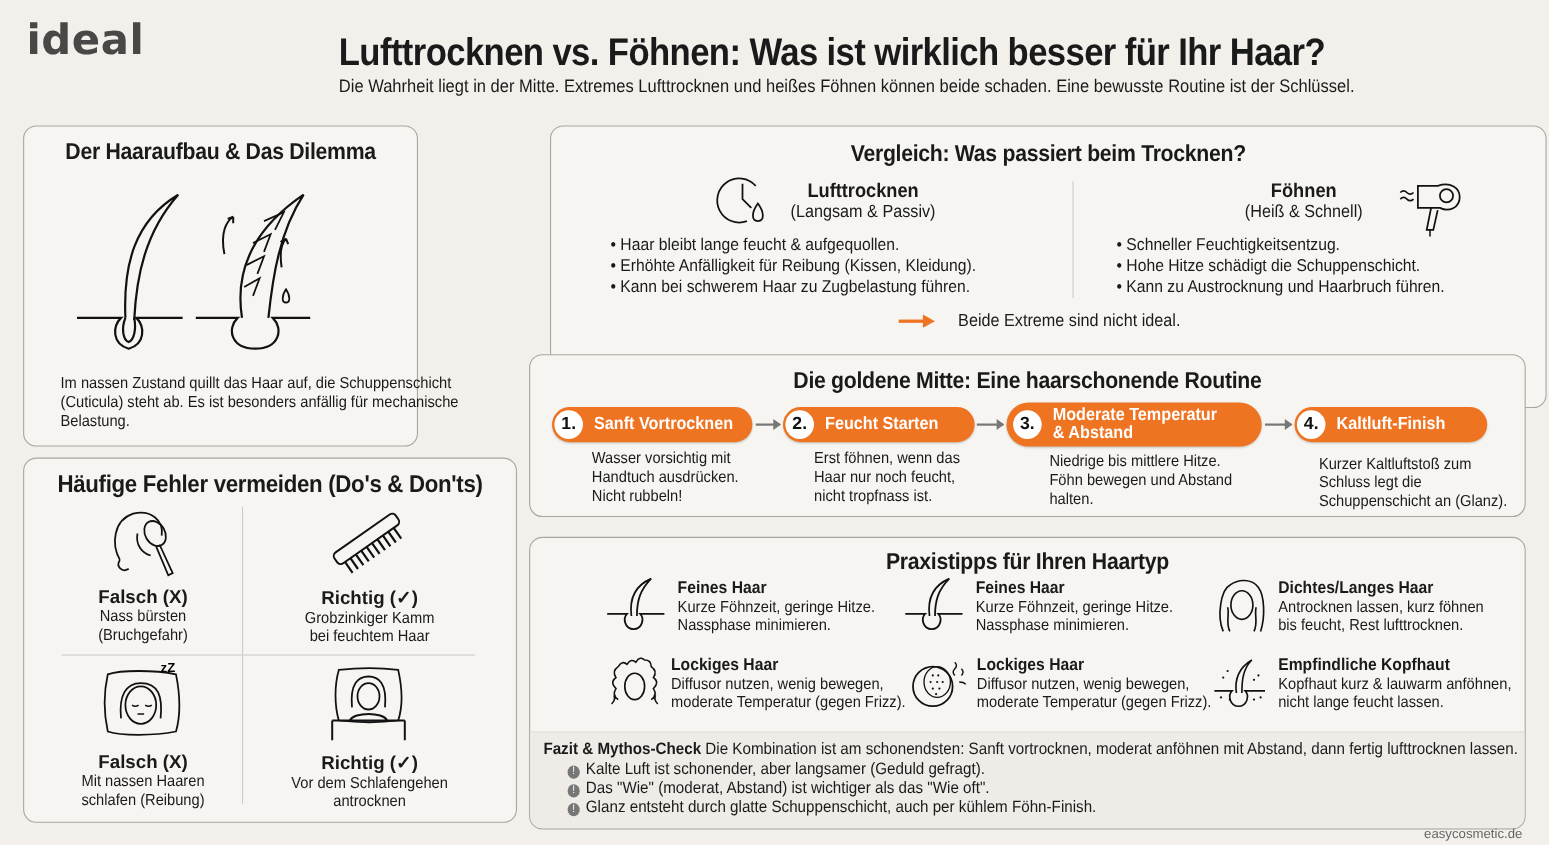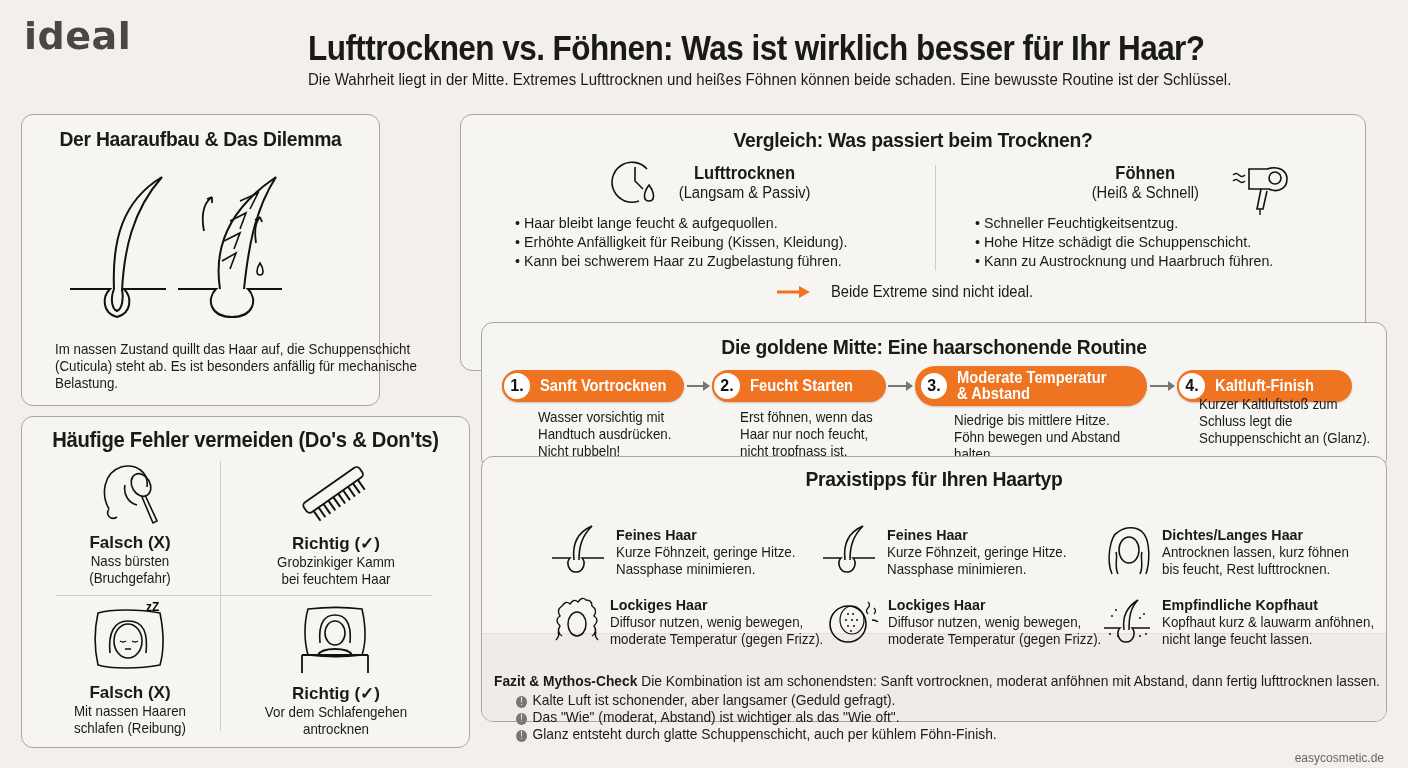--- a/index.html
+++ b/index.html
@@ -101,21 +101,21 @@
       <path d="M24 40 C22 18 30 12 39 12 C48 12 56 18 54 40" fill="none" stroke="#111" stroke-width="1.6"></path>
       <ellipse cx="39" cy="30" rx="10" ry="12" fill="none" stroke="#111" stroke-width="1.6"></ellipse>
       <path d="M22 52 C26 44 52 44 56 52 M6 52 H72 M6 52 V70 M72 52 V70" fill="none" stroke="#111" stroke-width="1.8"></path>
     </svg>
     <div class="b" style="font-size:17px">Richtig (✓)</div>
     <div class="t">Vor dem Schlafengehen</div>
     <div class="t">antrocknen</div>
   </div>
 </div>
 
-<div class="card" style="left:460px;top:114px;width:906px;height:257px">
+<div class="card" style="left:500px;top:114px;width:906px;height:257px">
   <h2 style="margin-top:13px">Vergleich: Was passiert beim Trocknen?</h2>
   <svg style="position:absolute;left:152px;top:44px" width="48" height="48" viewBox="0 0 48 48">
     <path d="M34 10 A20 20 0 1 0 26 42" fill="none" stroke="#111" stroke-width="1.6"></path>
     <path d="M22 8 V22 L30 30" fill="none" stroke="#111" stroke-width="1.6"></path>
     <path d="M36 26 C30 34 30 42 36 42 C42 42 42 34 36 26Z" fill="none" stroke="#111" stroke-width="1.6"></path>
   </svg>
   <div style="position:absolute;left:212px;top:48px;text-align:center">
     <div class="b" style="font-size:18px;transform:scaleX(0.92)">Lufttrocknen</div>
     <div style="font-size:16px;transform:scaleX(0.92)">(Langsam &amp; Passiv)</div>
   </div>
@@ -183,27 +183,27 @@
 <div class="stepdesc" style="left:740px;top:409px">
   <div class="t">Erst föhnen, wenn das</div>
   <div class="t">Haar nur noch feucht,</div>
   <div class="t">nicht tropfnass ist.</div>
 </div>
 <div class="stepdesc" style="left:954px;top:412px">
   <div class="t">Niedrige bis mittlere Hitze.</div>
   <div class="t">Föhn bewegen und Abstand</div>
   <div class="t">halten.</div>
 </div>
-<div class="stepdesc" style="left:1199px;top:396px">
+<div class="stepdesc" style="left:1199px;top:414px">
   <div class="t">Kurzer Kaltluftstoß zum</div>
   <div class="t">Schluss legt die</div>
   <div class="t">Schuppenschicht an (Glanz).</div>
 </div>
 
-<div class="card" style="left:481px;top:456px;width:906px;height:266px;overflow:hidden">
+<div class="card" style="left:481px;top:488px;width:906px;height:266px;overflow:hidden">
   <h2 style="margin-top:10px">Praxistipps für Ihren Haartyp</h2>
   <div style="position:absolute;left:0;top:176px;width:100%;height:90px;background:#efece8;border-top:1px solid #e2ded8"></div>
 </div>
 
 <div class="tip" style="left:552px;top:526px">
   <svg width="56" height="50" viewBox="0 0 56 50">
       <path d="M0 32 H18 C14 36 16 46 24 46 C32 46 34 36 30 32 H52 M22 34 C20 18 26 6 40 0 C30 10 27 20 27 34" fill="none" stroke="#111" stroke-width="1.6"></path>
     </svg>
   <div class="txt">
     <div class="h">Feines Haar</div>

